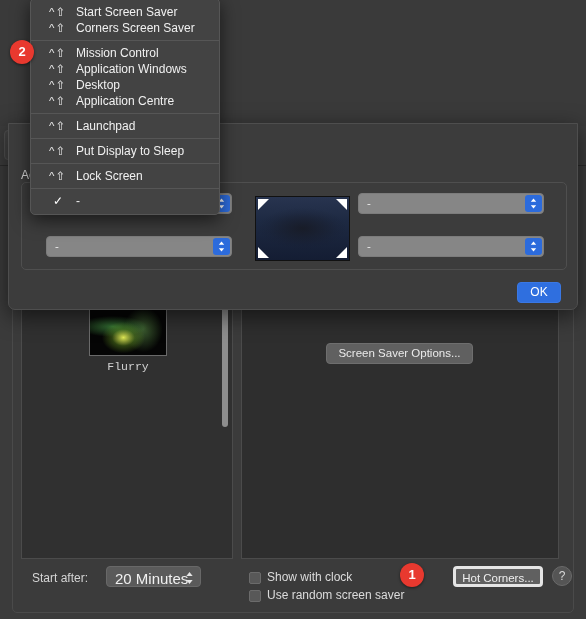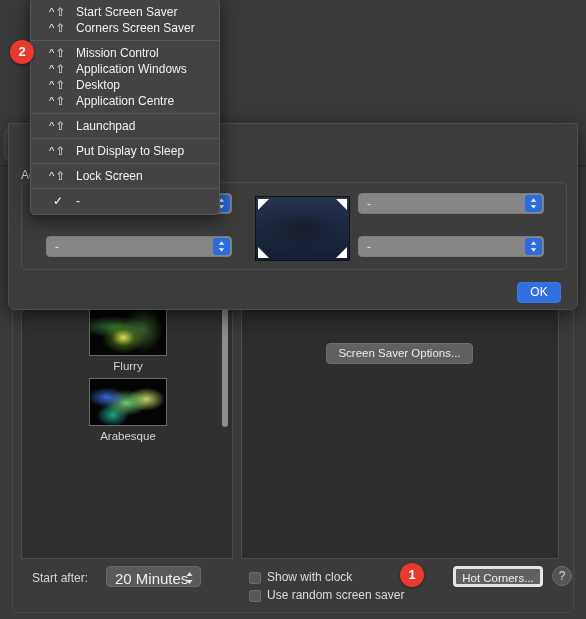--- a/index.html
+++ b/index.html
@@ -254,29 +254,25 @@
           <div class="saver-item" style="top:-38px;">
             <span class="saver-thumb thumb-classic"></span>
             <span class="saver-label">Classic</span>
           </div>
 
           <div class="saver-item" style="top:45px;">
             <span class="saver-thumb thumb-drift"></span>
             <span class="saver-label selected">Drift</span>
           </div>
 
-          <div class="saver-item" style="top:133px;">
+          <div class="saver-item" style="top:133px;font-family:Liberation Mono, monospace;">
             <span class="saver-thumb thumb-flurry"></span>
             <span class="saver-label">Flurry</span>
           </div>
 
-          <div class="saver-item" style="top:203px;">
-            <span class="saver-thumb thumb-arabesque"></span>
-            <span class="saver-label">Arabesque</span>
-          </div>
 
           <div class="list-scrollbar"></div>
         </div>
 
         <div class="preview-box">
           <div class="preview-img"></div>
           <div class="saver-options-btn">Screen Saver Options...</div>
         </div>
 
         <div class="bottom-row">

